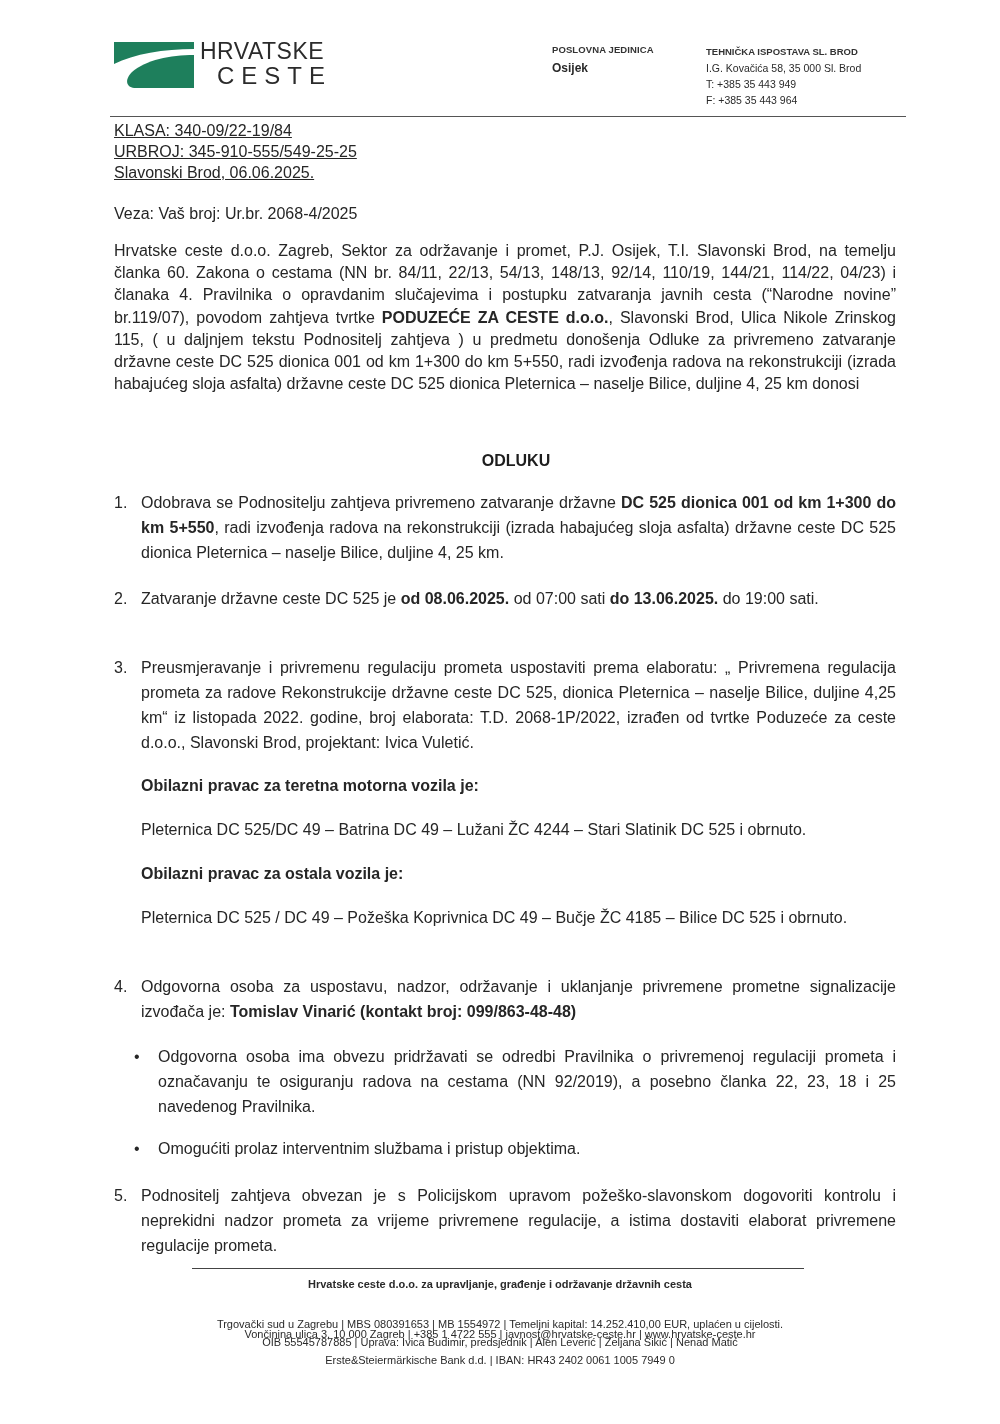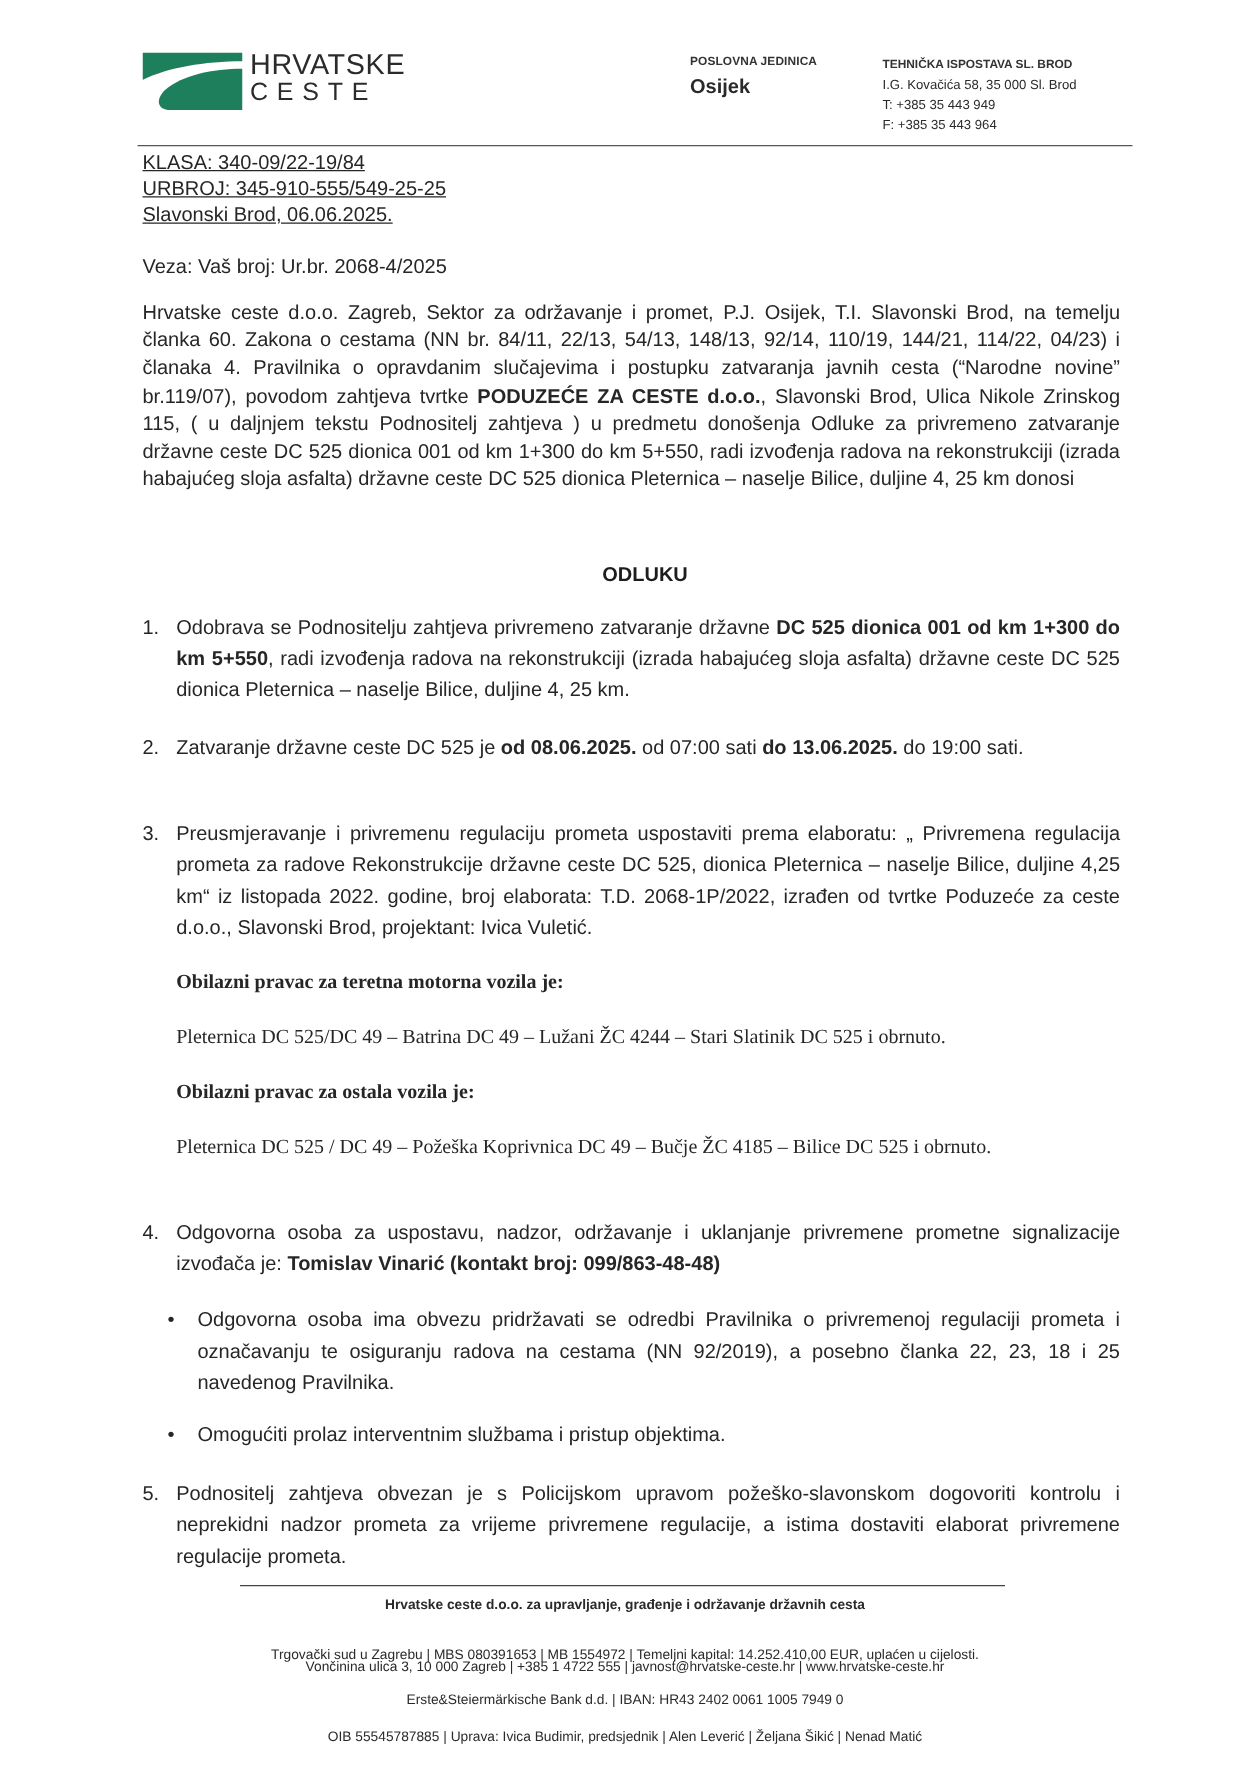--- a/index.html
+++ b/index.html
@@ -4,39 +4,39 @@
 <style>
   html, body { margin:0; padding:0; background:#ffffff; }
   body { width:1000px; height:1424px; position:relative; overflow:hidden; color:#1d1d1d;
          font-family:"Liberation Sans", sans-serif; }
   .abs { position:absolute; }
 
   
   .logo-mark { left:114px; top:42px; width:80px; height:46px; }
   .logo-text { left:200px; top:40px; color:#2b2b2b; font-family:"Liberation Sans", sans-serif; line-height:1; }
   .logo-text .l1 { font-size:23px; letter-spacing:0.5px; display:block; }
-  .logo-text .l2 { font-size:20px; letter-spacing:7px; display:block; margin-top:1px; }
+  .logo-text .l2 { font-size:24px; letter-spacing:7px; display:block; margin-top:1px;margin-left:17px; }
   .unit { left:552px; top:44px; }
   .unit .lbl { font-size:9.5px; font-weight:bold; color:#333; letter-spacing:0.1px; }
-  .unit .name { font-size:16px; font-weight:bold; margin-top:6px; color:#2a2a2a; }
+  .unit .name { font-size:12px; font-weight:bold; margin-top:6px; color:#2a2a2a; }
   .office { left:706px; top:44px; font-size:10.5px; line-height:16px; color:#2a2a2a; }
   .office .lbl { font-size:9.5px; font-weight:bold; color:#333; }
   .hr-top { left:110px; top:116px; width:796px; height:1px; background:#555; }
 
   
   .meta { left:114px; top:120px; font-size:16px; line-height:21px; color:#262626;text-decoration:underline; }
   .veza { left:114px; top:205px; font-size:16px; color:#262626; }
   .intro { left:114px; top:240px; width:782px; font-size:16px; line-height:22.2px; text-align:justify; color:#262626; }
   .intro b, .li b { font-weight:bold; }
   .title { left:0; width:1000px; top:452px; text-align:center; font-size:16px; font-weight:bold;padding-left:16px; }
 
   .li { position:absolute; left:114px; width:782px; font-size:16px; line-height:25px; color:#262626; }
   .li .num { position:absolute; left:0; top:0; }
   .li .txt { margin-left:27px; text-align:justify; }
-  .sub { position:absolute; left:141px; width:755px; font-size:16px; line-height:25px; color:#262626; text-align:justify;font-family:Liberation Serif, serif; }
+  .sub { position:absolute; left:141px; width:755px; font-size:16px; line-height:25px; color:#262626; text-align:justify; }
   .sub.bold { font-weight:bold; }
   .bul { position:absolute; left:134px; width:762px; font-size:16px; line-height:25px; color:#262626; }
   .bul .dot { position:absolute; left:0; top:0; }
   .bul .txt { margin-left:24px; text-align:justify; }
 
   
   .hr-foot { left:192px; top:1268px; width:612px; height:1px; background:#444; }
   .foot { left:0; width:1000px; text-align:center; font-size:11px; color:#2a2a2a; }
   .foot.b { font-weight:bold; }
 </style>
@@ -113,14 +113,14 @@
 
 <div class="li" style="top:1183px;">
   <span class="num">5.</span>
   <div class="txt">Podnositelj zahtjeva obvezan je s Policijskom upravom požeško-slavonskom dogovoriti kontrolu i neprekidni nadzor prometa za vrijeme privremene regulacije, a istima dostaviti elaborat privremene regulacije prometa.</div>
 </div>
 
 <div class="abs hr-foot"></div>
 <div class="abs foot b" style="top:1278px;">Hrvatske ceste d.o.o. za upravljanje, građenje i održavanje državnih cesta</div>
 <div class="abs foot" style="top:1300px;margin-top:28px;">Vončinina ulica 3, 10 000 Zagreb  |  +385 1 4722 555  |  javnost@hrvatske-ceste.hr  |  www.hrvatske-ceste.hr</div>
 <div class="abs foot" style="top:1318px;">Trgovački sud u Zagrebu  |  MBS 080391653  |  MB 1554972  |  Temeljni kapital: 14.252.410,00 EUR, uplaćen u cijelosti.</div>
-<div class="abs foot" style="top:1336px;margin-top:48px;">OIB 55545787885  |  Uprava: Ivica Budimir, predsjednik  |  Alen Leverić  |  Željana Šikić  |  Nenad Matić</div>
+<div class="abs foot" style="top:1336px;">OIB 55545787885  |  Uprava: Ivica Budimir, predsjednik  |  Alen Leverić  |  Željana Šikić  |  Nenad Matić</div>
 <div class="abs foot" style="top:1354px;">Erste&amp;Steiermärkische Bank d.d.  |  IBAN: HR43 2402 0061 1005 7949 0</div>
 
 </body></html>

